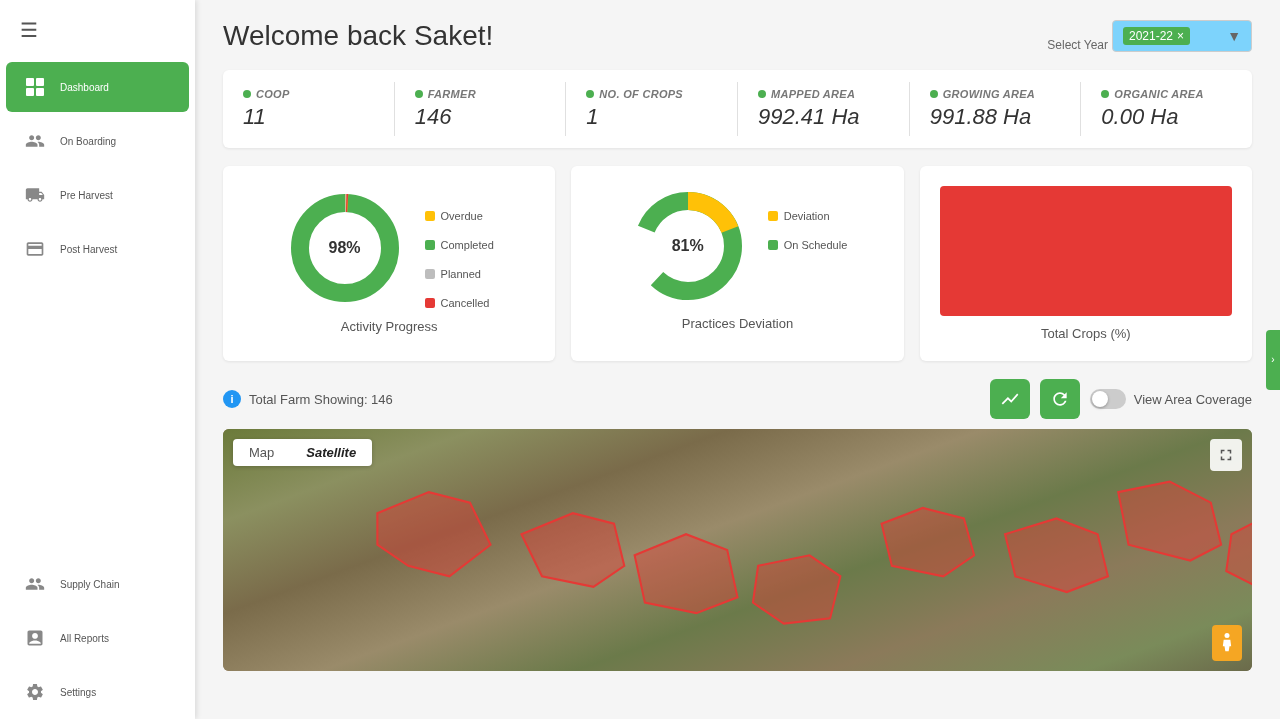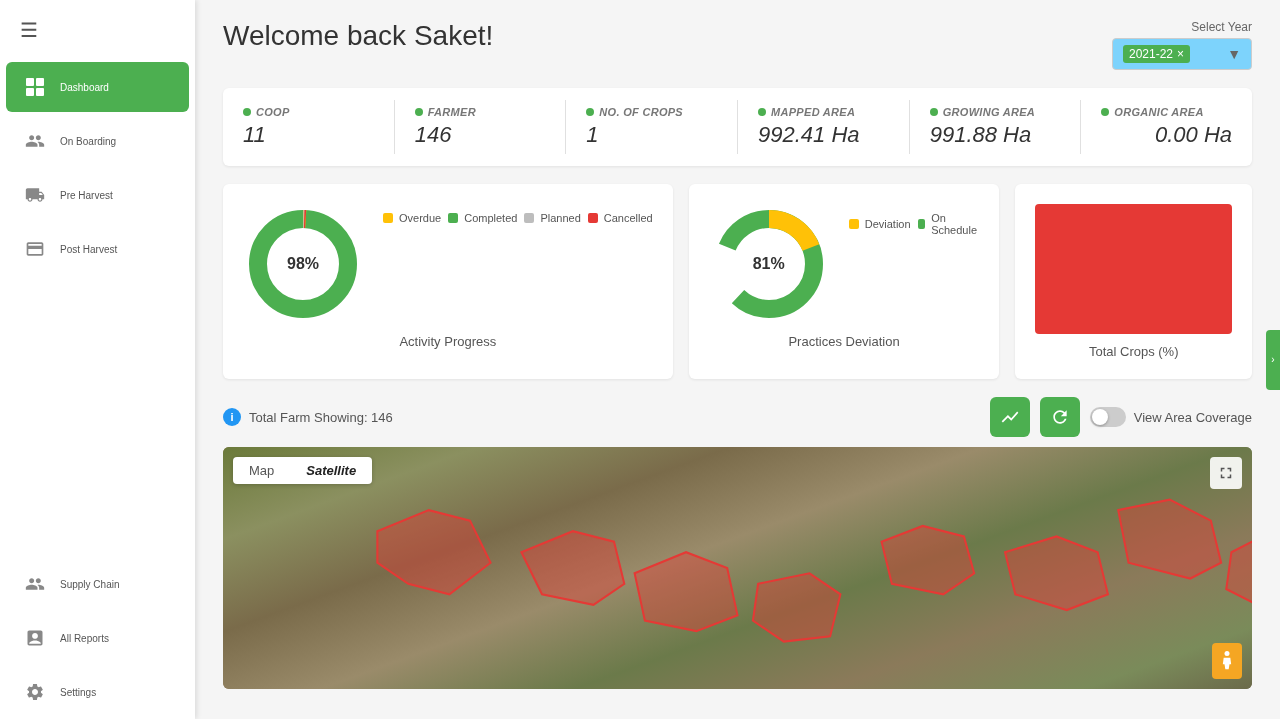--- a/index.html
+++ b/index.html
@@ -62,21 +62,21 @@
       align-items: flex-start;
       margin-bottom: 18px;
     }
     .welcome-title {
       font-size: 28px;
       font-weight: 400;
       color: #333;
     }
     .year-selector {
       display: flex;
-      flex-direction: column;
+      flex-direction: row;
       align-items: flex-end;
       gap: 4px;
     }
     .year-label {
       font-size: 12px;
       color: #666;
     }
     .year-dropdown {
       background: #7dd3fc;
       border: 1px solid #ccc;
@@ -113,21 +113,21 @@
     }
     .stat-item {
       flex: 1;
       padding: 6px 20px;
       border-right: 1px solid #e0e0e0;
       display: flex;
       flex-direction: column;
       gap: 4px;
       font-style: italic;
     }
-    .stat-item:last-child { border-right: none; text-align: right; }
+    .stat-item:last-child { border-right: none; }
     .stat-label {
       font-size: 11px;
       color: #777;
       display: flex;
       align-items: center;
       gap: 5px;
       font-weight: 600;
       letter-spacing: 0.3px;
     }
     .stat-dot {
@@ -174,23 +174,24 @@
     .donut-label {
       position: absolute;
       top: 50%;
       left: 50%;
       transform: translate(-50%, -50%);
       font-size: 16px;
       font-weight: 600;
       color: #333;
     }
     .chart-legend {
-      margin-top: 8px;
-      display: flex;
-      gap: 7px;
+      margin-top: 24px;
+      display: flex;
+      flex-direction: column;
+      gap: 17px;
       align-self: flex-start;
       margin-left: 10px;
     }
     .legend-item {
       display: flex;
       align-items: center;
       gap: 6px;
       font-size: 11px;
       color: #555;
     }

